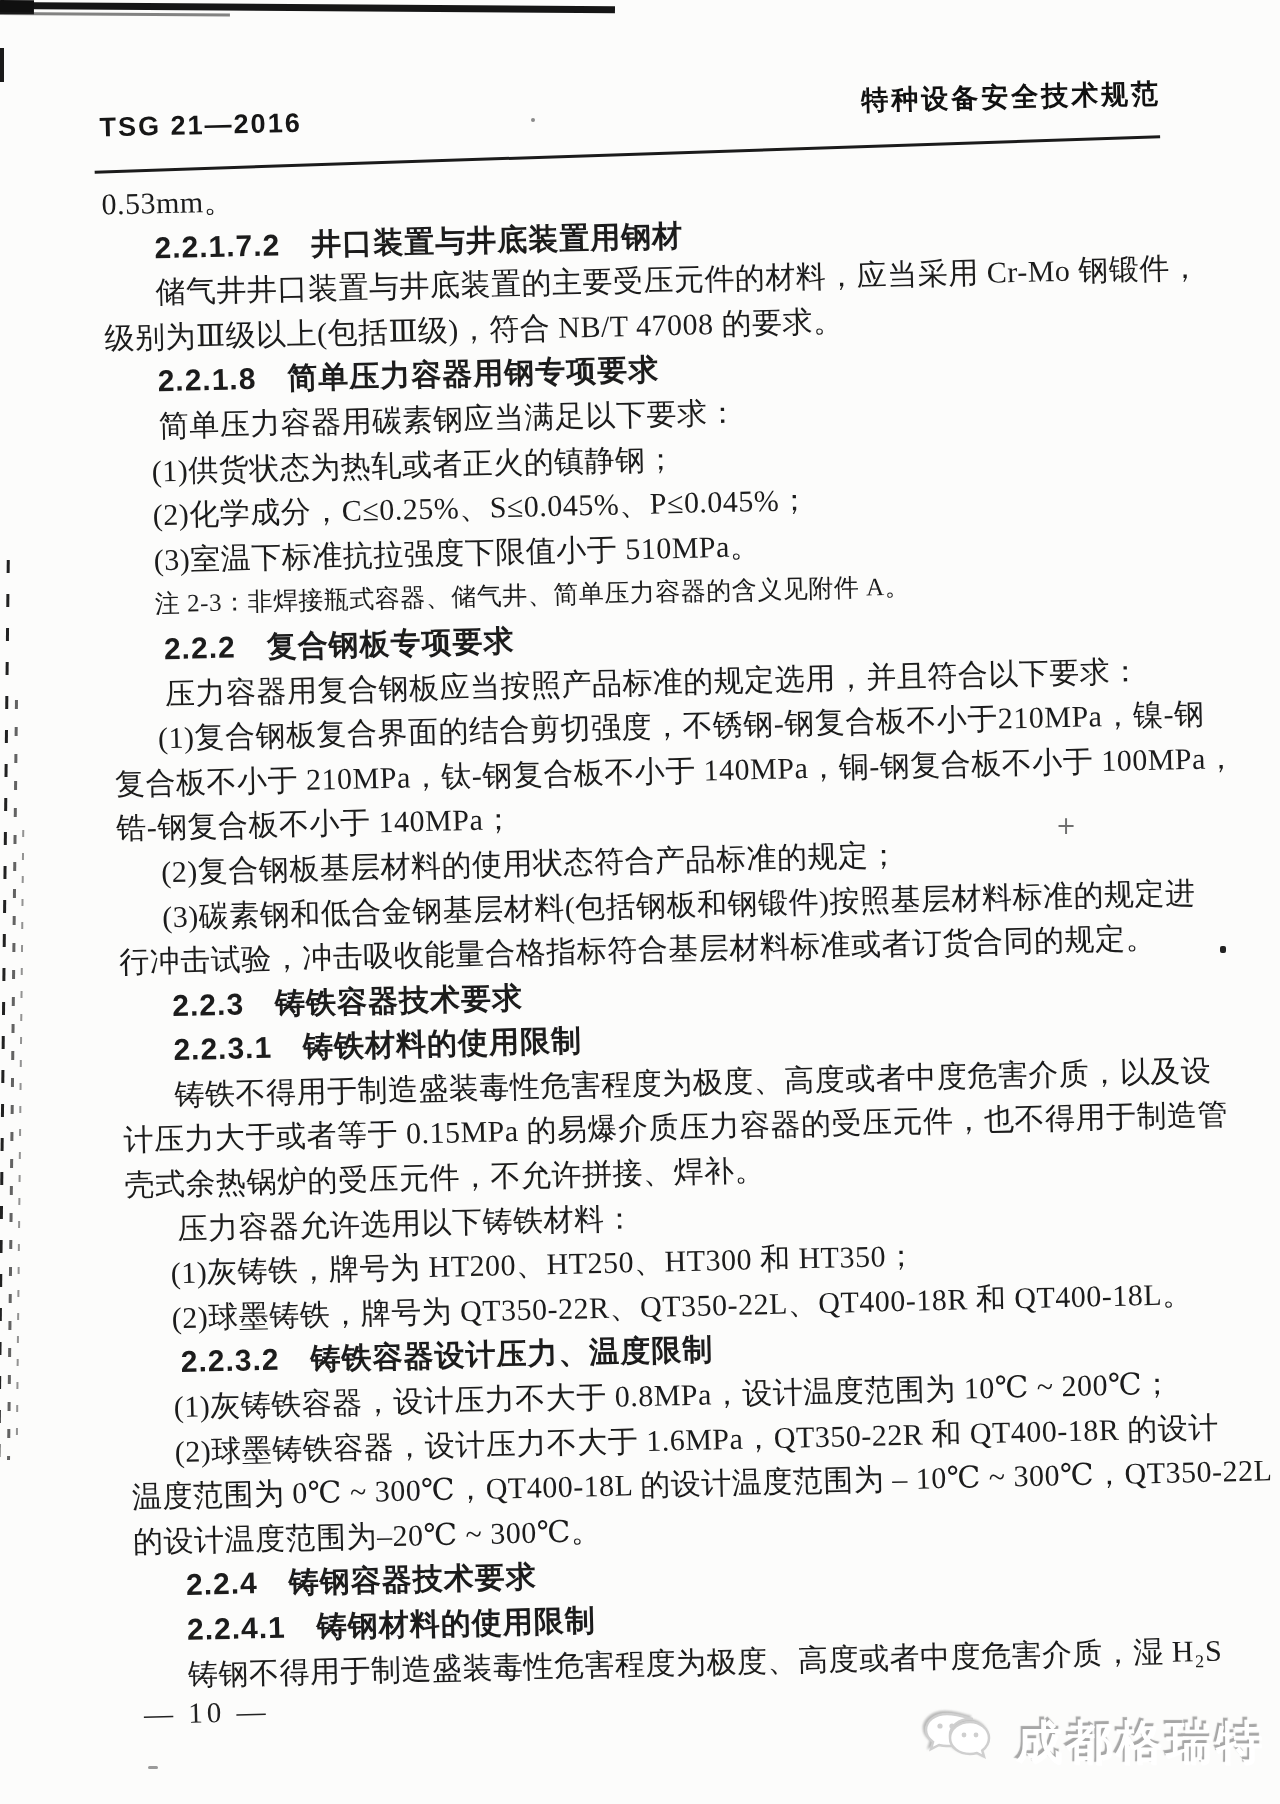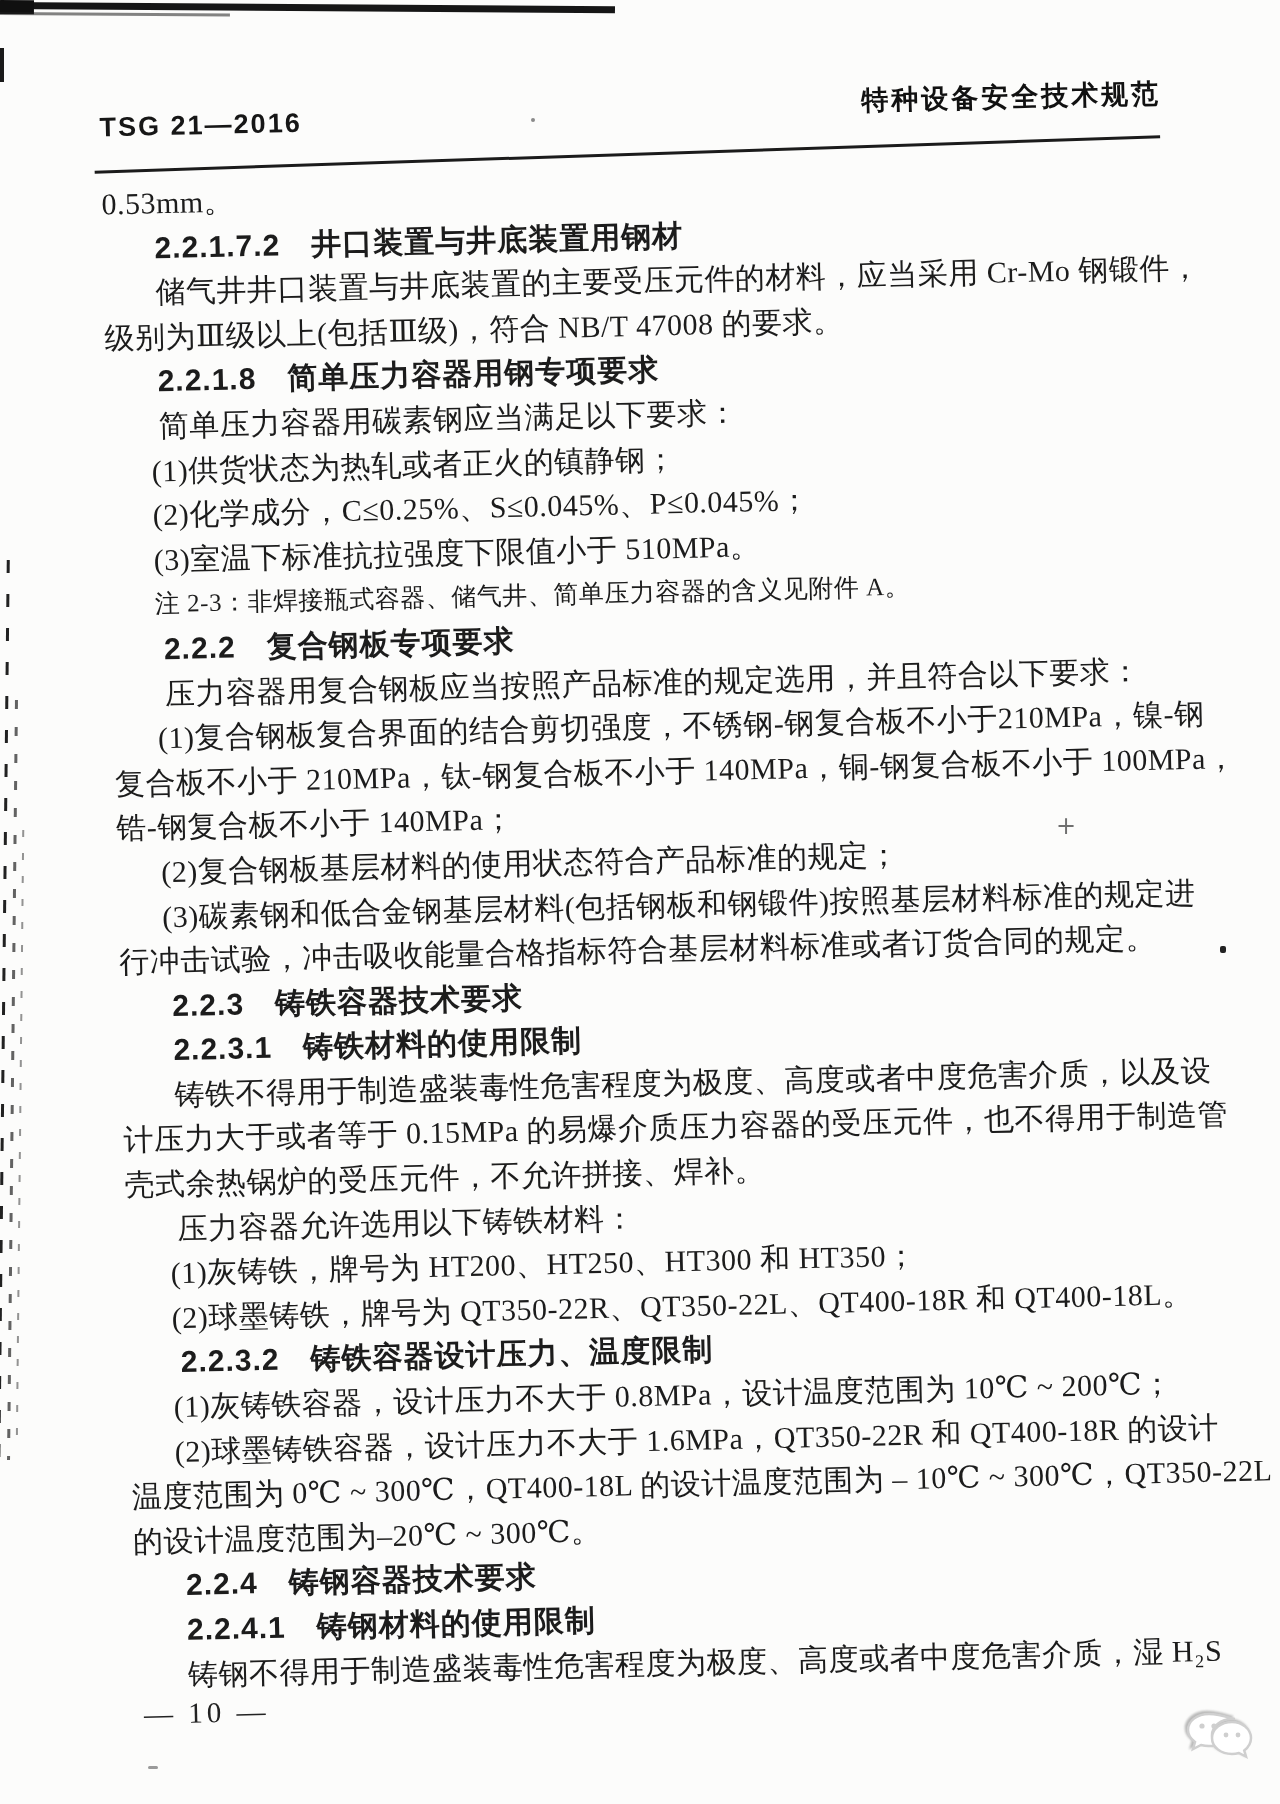--- a/index.html
+++ b/index.html
@@ -149,15 +149,16 @@
         <path d="M25 4 C13 4 4 11 4 20 c0 5 3 9 7 12 l-2 7 8 -4 c2 .5 5 1 8 1 2 0 4 -.2 6 -.6 C30 33 28 29 28 25 c0 -9 9 -16 20 -16 1 0 2 0 3 .1 C48 9 38 4 25 4 Z"></path>
         <path d="M48 12 c-11 0 -20 7 -20 16 0 9 9 16 20 16 2.5 0 5 -.4 7 -1 l7 3.5 -1.8 -6 c4 -3 6.8 -7.3 6.8 -12.5 0 -9 -9 -16 -19 -16 Z"></path>
       </g>
       <g fill="#cfcfcf">
         <circle cx="18" cy="16" r="2.6"></circle>
         <circle cx="30" cy="16" r="2.6"></circle>
         <circle cx="42" cy="25" r="2.4"></circle>
         <circle cx="54" cy="25" r="2.4"></circle>
       </g>
     </svg>
+    <span class="wm-text">成都格瑞特</span>
   </div>
 
 </div>
 
 </body></html>

